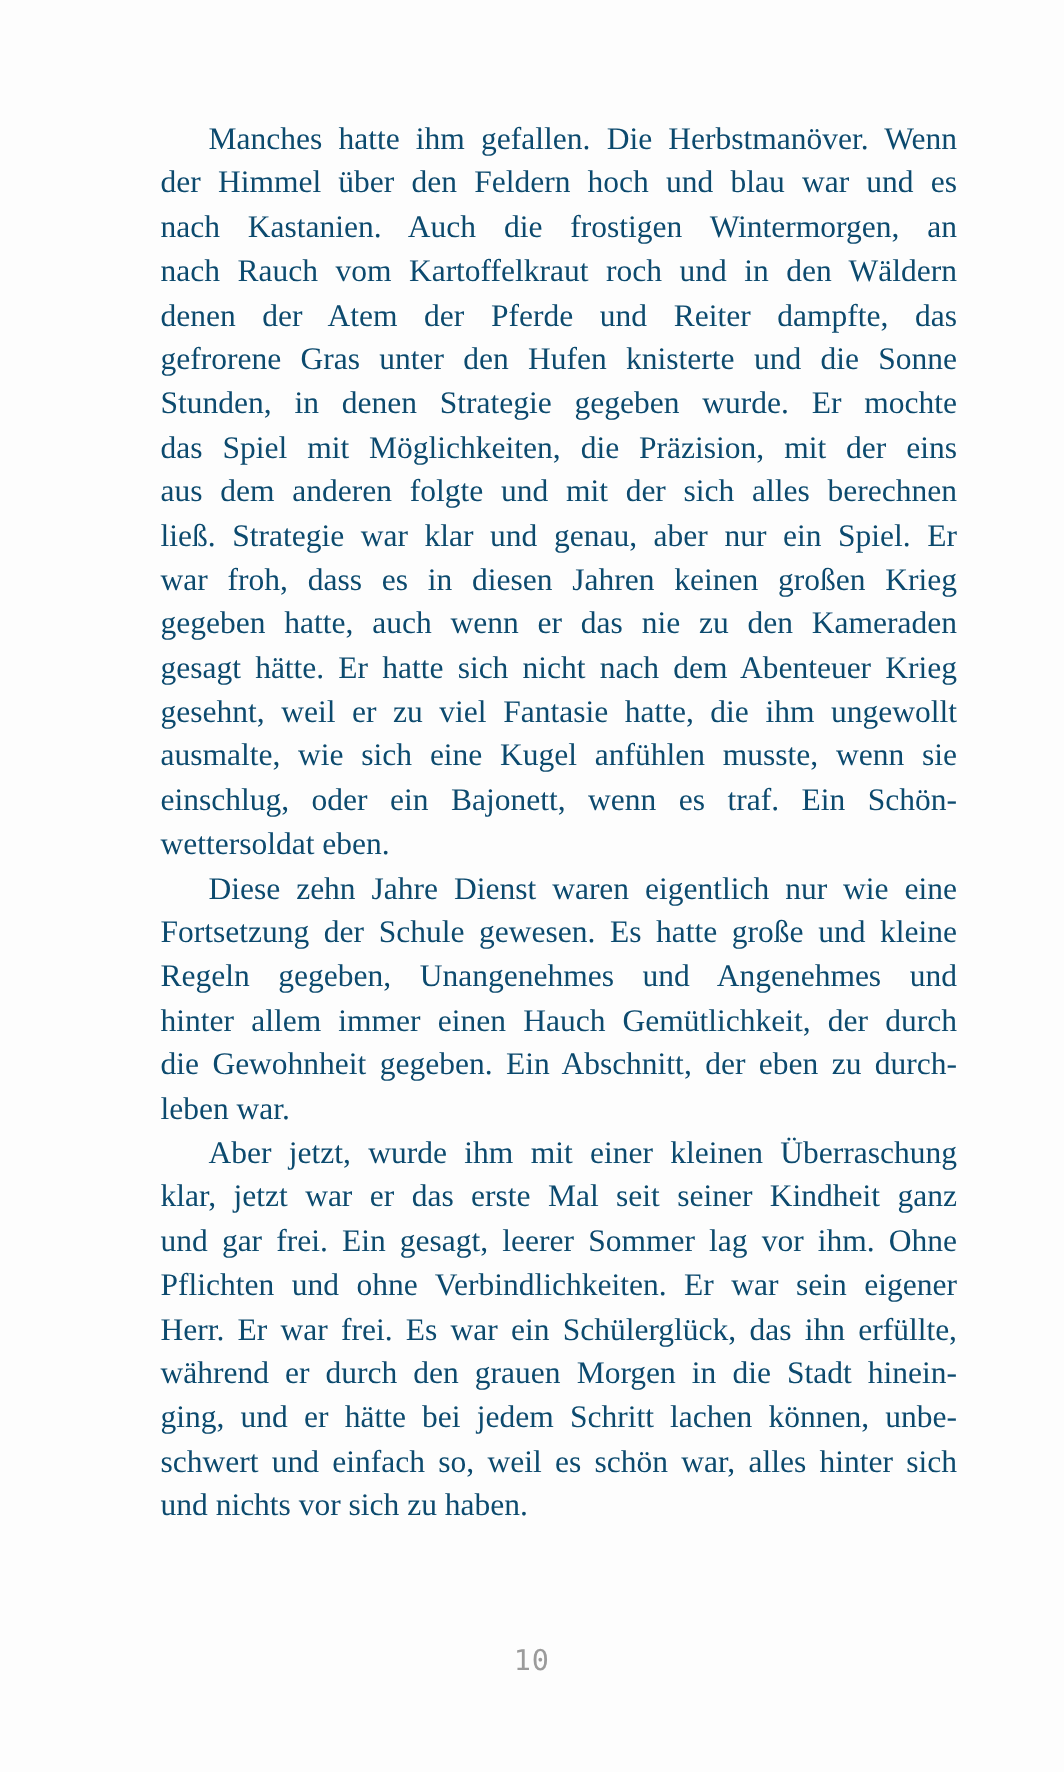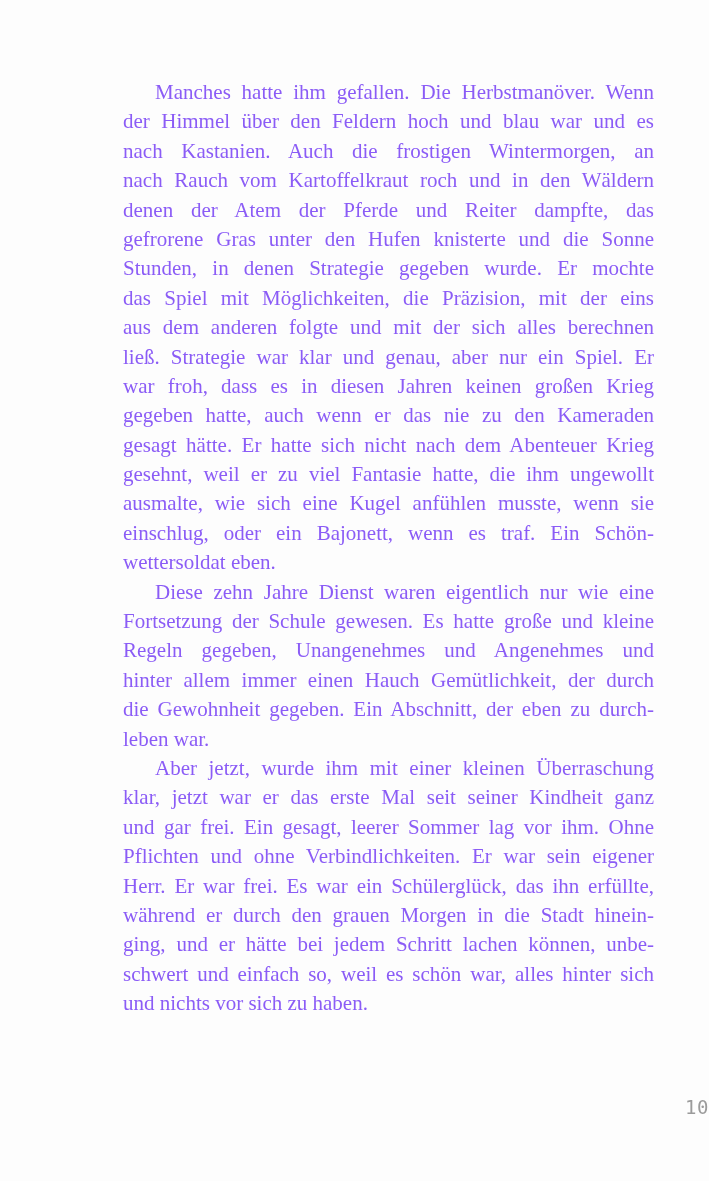--- a/index.html
+++ b/index.html
@@ -39,34 +39,34 @@
     text-indent: 32px;
   }
   .line.last {
     text-align-last: left;
   }
   .page-footer {
     position: absolute;
     left: 0;
     top: 1096px;
     width: 709px;
-    text-align: right;
+    text-align: center;
   }
   .page-number {
     font-family: "DejaVu Sans Mono", monospace;
     font-size: 19px;
     letter-spacing: 0.5px;
     color: #9b9b9b;
   }
 </style>
 </head>
 <body style="background: rgb(253, 253, 253);">
 
 <main class="page">
-  <section class="text-block" id="text-block" style="color: #8b5cf6; margin-left: 16px;">
+  <section class="text-block" id="text-block" style="color: #0c4a6e;">
       <div class="line first">Manches hatte ihm gefallen. Die Herbstmanöver. Wenn</div>
       <div class="line">der Himmel über den Feldern hoch und blau war und es</div>
       <div class="line">nach Kastanien. Auch die frostigen Wintermorgen, an</div>
       <div class="line">nach Rauch vom Kartoffelkraut roch und in den Wäldern</div>
       <div class="line">denen der Atem der Pferde und Reiter dampfte, das</div>
       <div class="line">gefrorene Gras unter den Hufen knisterte und die Sonne</div>
       <div class="line">Stunden, in denen Strategie gegeben wurde. Er mochte</div>
       <div class="line">das Spiel mit Möglichkeiten, die Präzision, mit der eins</div>
       <div class="line">aus dem anderen folgte und mit der sich alles berechnen</div>
       <div class="line">ließ. Strategie war klar und genau, aber nur ein Spiel. Er</div>

